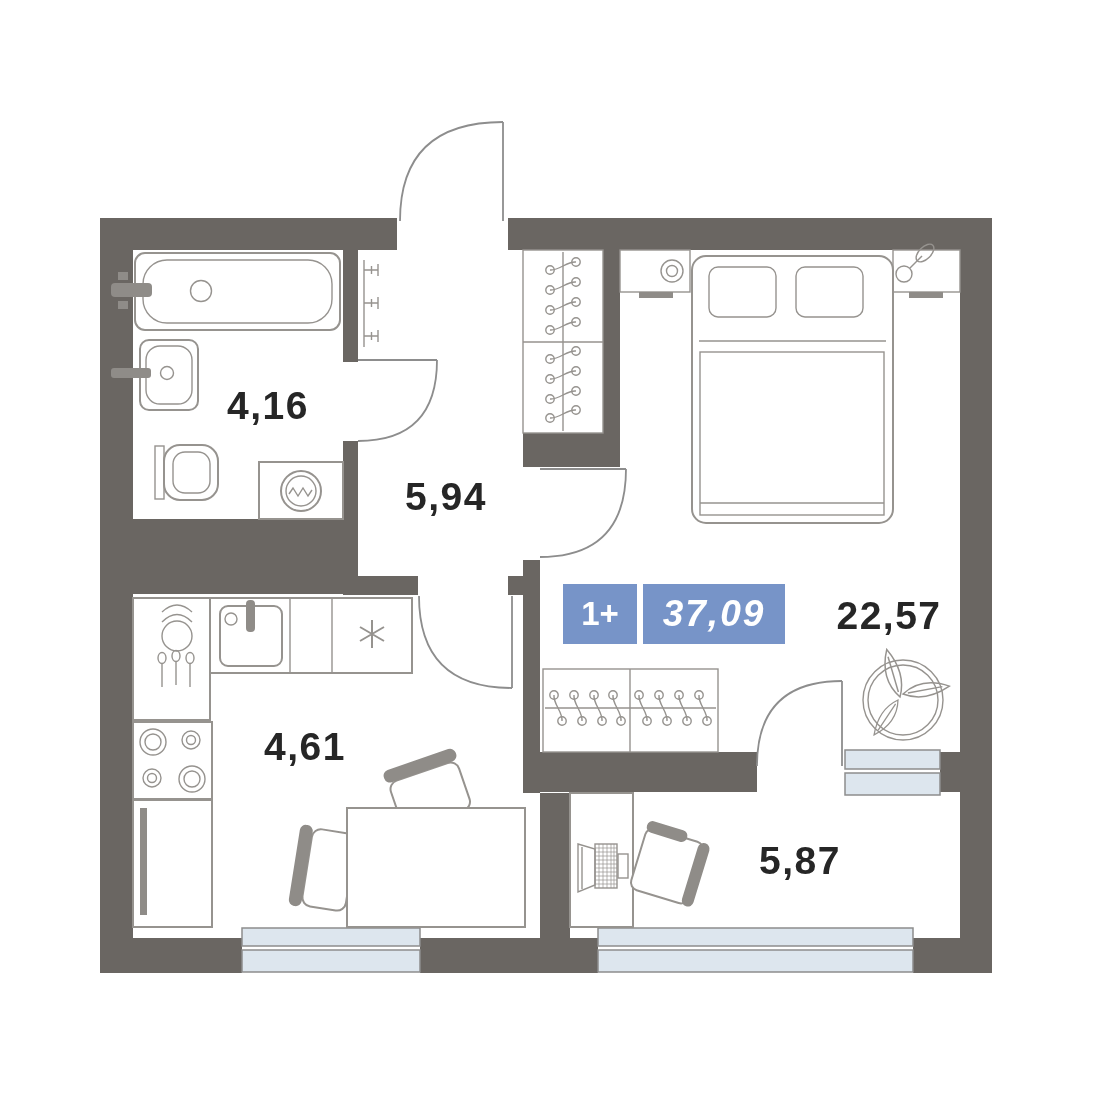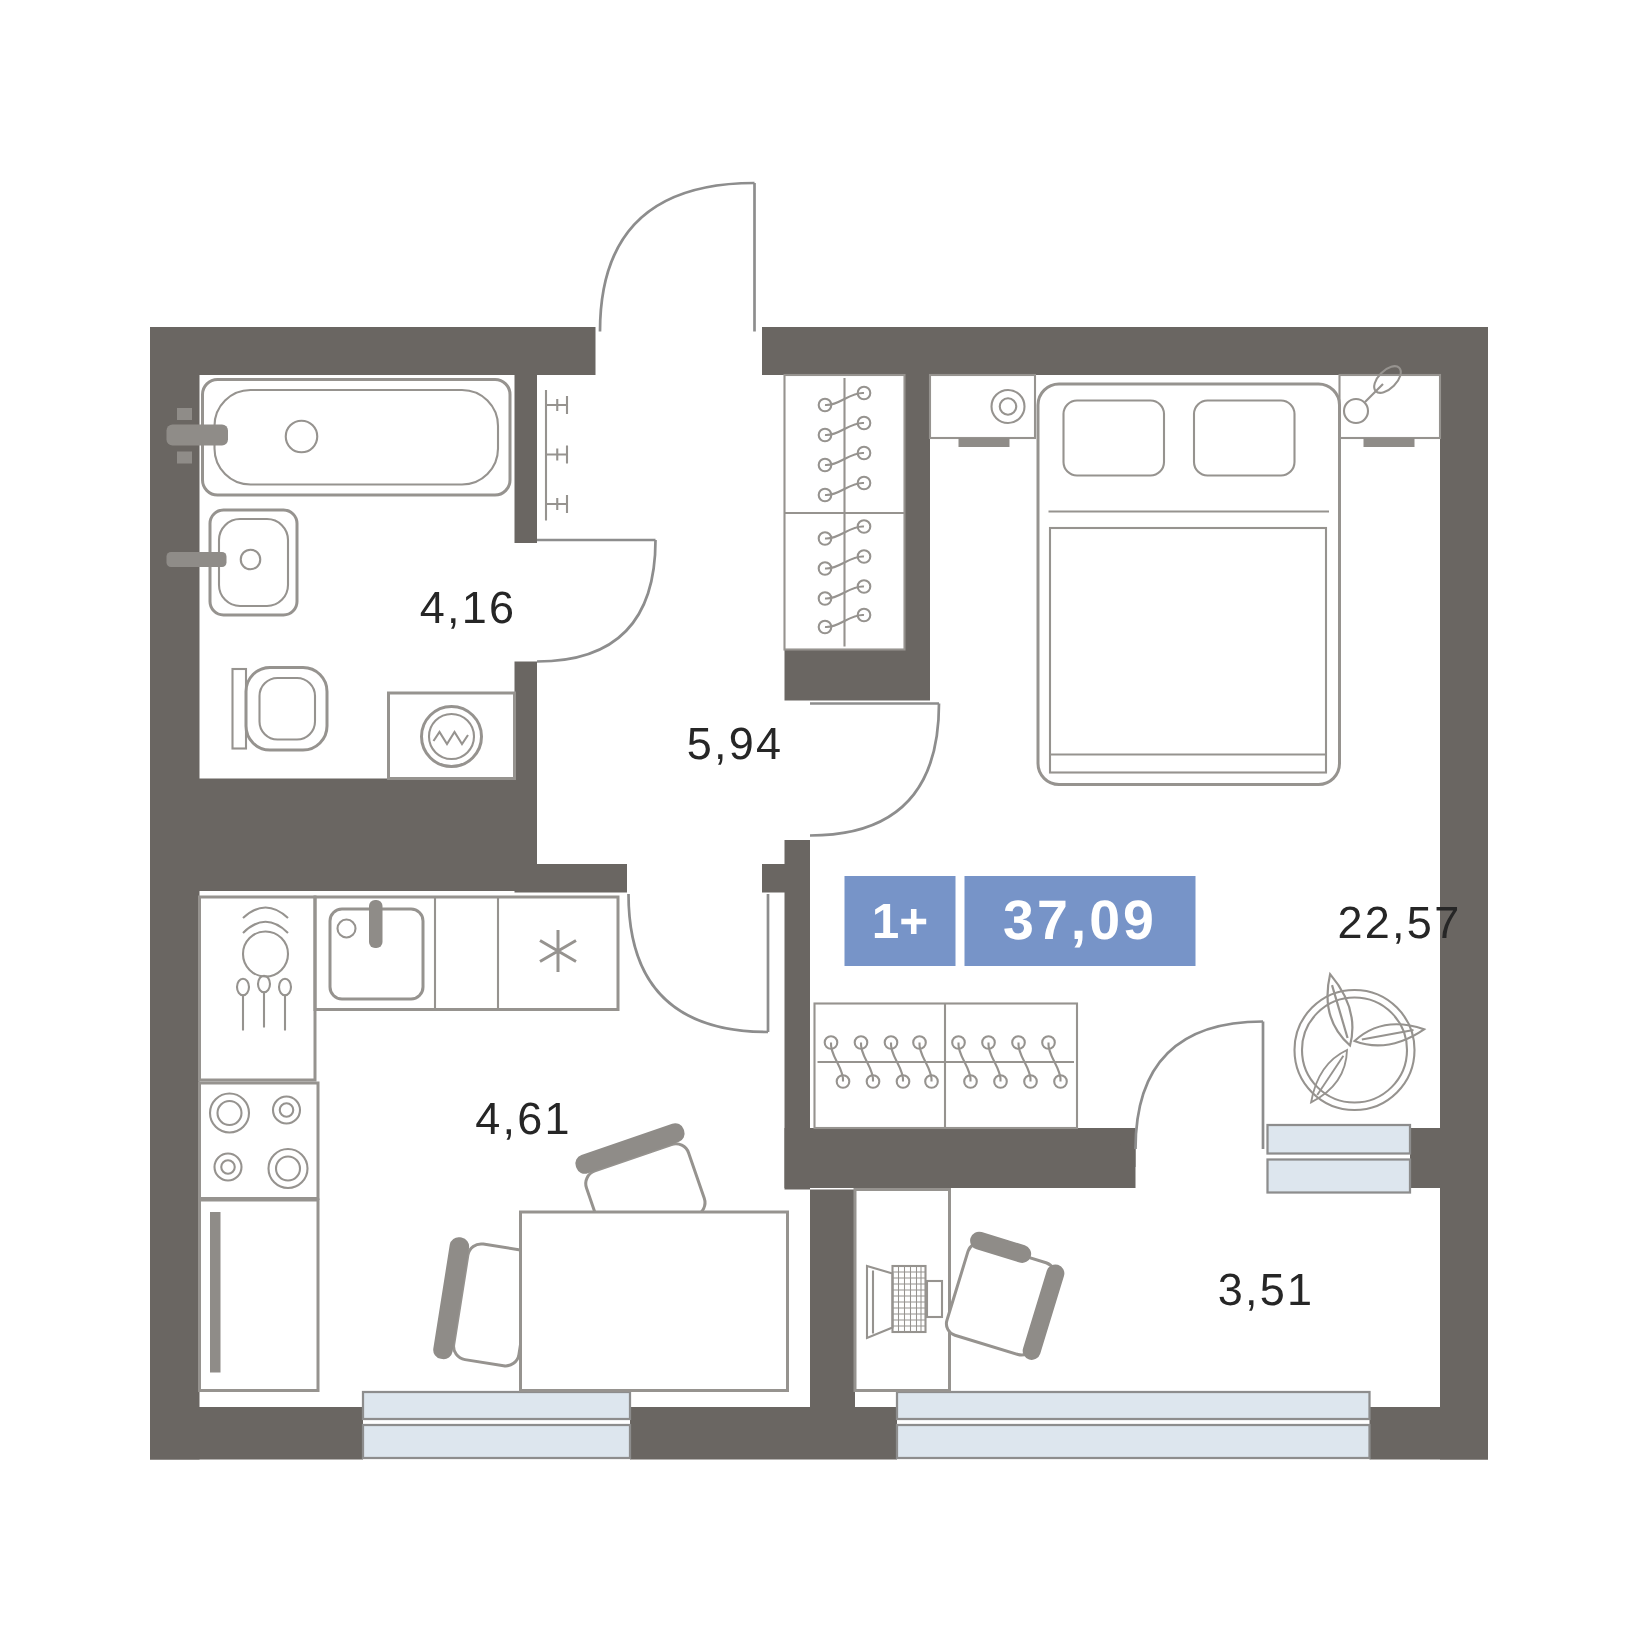--- a/index.html
+++ b/index.html
@@ -8,26 +8,26 @@
   #plan-svg{position:absolute;left:0;top:0;}
   .wall{fill:var(--wall,#6a6662);}
   .fx{fill:none;stroke:var(--line,#96938f);stroke-width:2;}
   .fxf{fill:#fff;stroke:var(--line,#96938f);stroke-width:2;}
   .thin{stroke-width:1.4;}
   .hair{stroke-width:0.7;}
   .door{fill:none;stroke:var(--door,#8d8d8d);stroke-width:1.8;}
   .win{fill:var(--winfill,#dde6ee);stroke:var(--door,#8d8d8d);stroke-width:1.5;}
   .gf{fill:var(--accent,#8f8c88);stroke:none;}
   .room-label{position:absolute;transform:translate(-50%,-50%);
-      font-size:30px;font-weight:400;letter-spacing:1.5px;color:var(--labeltext,#262626);white-space:nowrap;margin-left:44px;}
+      font-size:39px;font-weight:700;letter-spacing:1.5px;color:var(--labeltext,#262626);white-space:nowrap;}
   #type-badge{position:absolute;left:563px;top:584px;display:flex;gap:6px;}
   #type-badge .bx{background:var(--badge,#7794c8);color:var(--badgetext,#fff);
       display:flex;align-items:center;justify-content:center;font-weight:bold;}
   #badge-rooms{width:74px;height:60px;font-size:33px;}
-  #badge-area{width:154px;height:60px;font-size:37px;letter-spacing:2px;}
+  #badge-area{width:142px;height:60px;font-size:37px;letter-spacing:2px;font-style:italic;}
 </style>
 </head>
 <body>
 
 <div id="stage">
 
 <svg id="plan-svg" width="1096" height="1096" viewBox="0 0 1096 1096">
   <defs>
     <g id="hanger" class="fx thin">
       <circle cx="-13" cy="4" r="4.2"></circle>
@@ -251,20 +251,20 @@
     <rect class="fxf" x="-30" y="-32" width="60" height="64" rx="8"></rect>
     <rect class="gf" x="24" y="-33" width="12" height="66" rx="6"></rect>
     <rect class="gf" x="-31" y="-39" width="42" height="12" rx="6"></rect>
   </g>
 </svg>
 
 <div class="room-label" style="left:268px;top:406px">4,16</div>
 <div class="room-label" style="left:446px;top:497px">5,94</div>
 <div class="room-label" style="left:305px;top:747px">4,61</div>
 <div class="room-label" style="left:889px;top:616px">22,57</div>
-<div class="room-label" style="left:800px;top:861px">3,51</div>
+<div class="room-label" style="left:800px;top:861px">5,87</div>
 
 <div id="type-badge">
   <div class="bx" id="badge-rooms">1+</div>
   <div class="bx" id="badge-area">37,09</div>
 </div>
 
 </div>
 
 </body></html>

